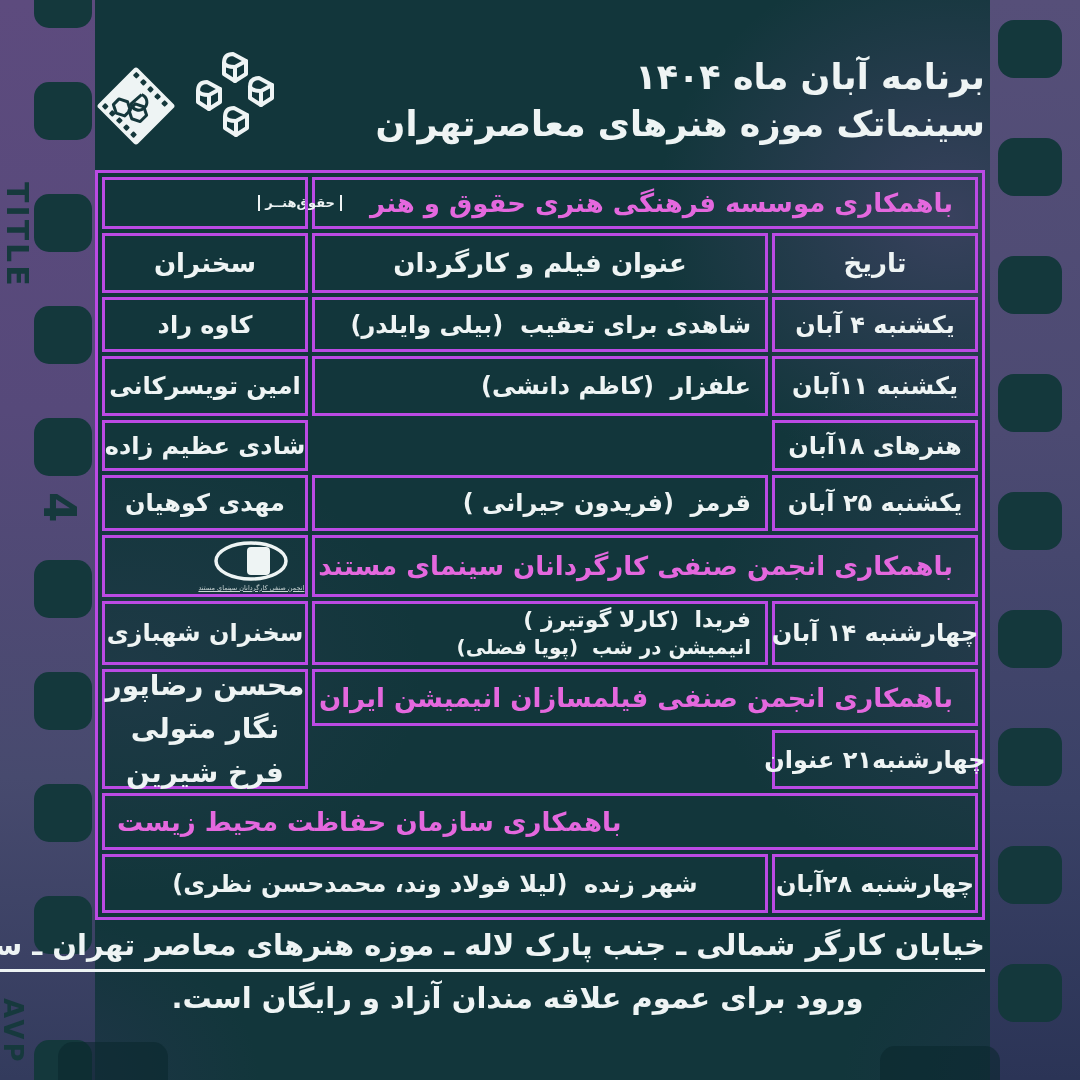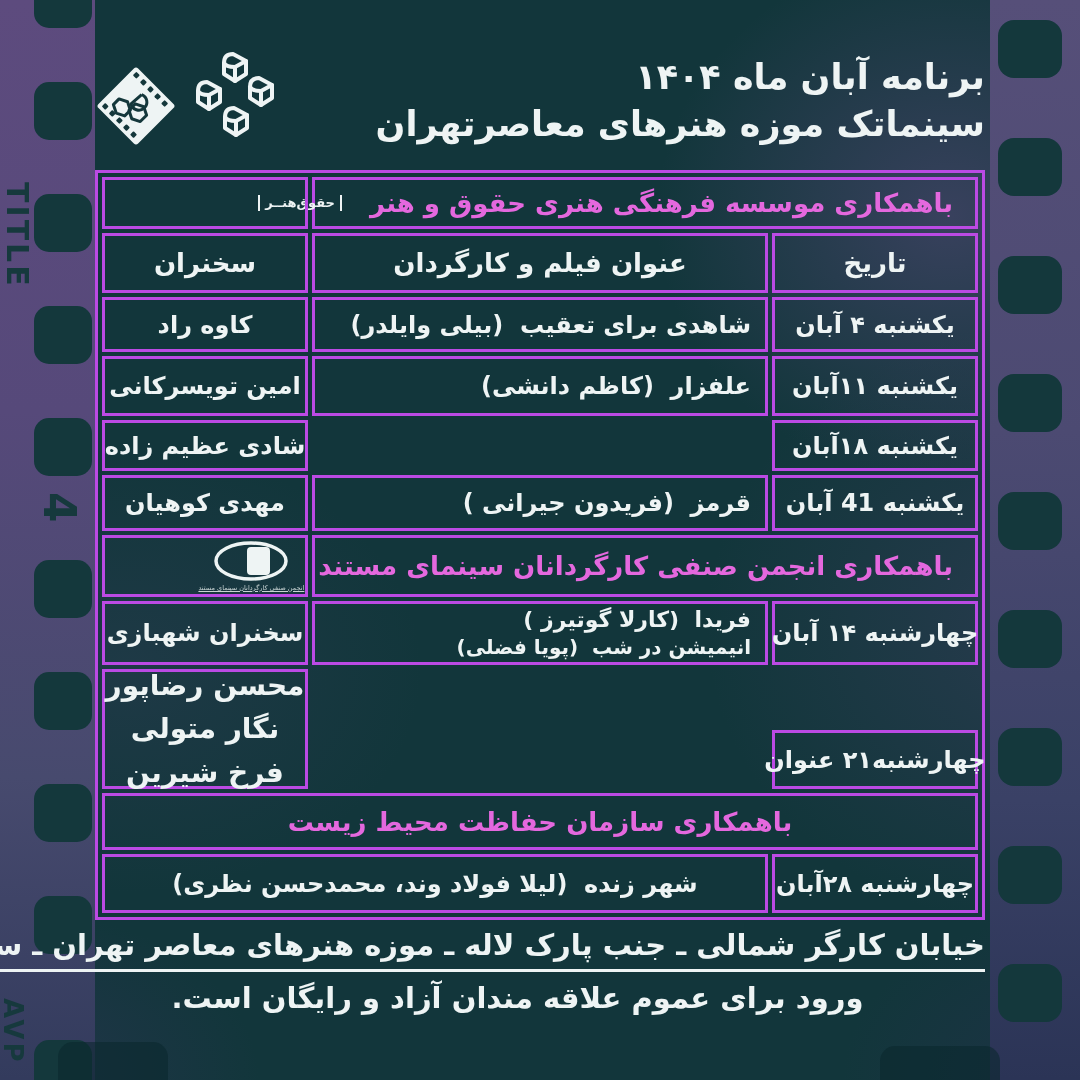--- a/index.html
+++ b/index.html
@@ -45,21 +45,21 @@
     display:grid;box-sizing:border-box;direction:rtl;
     grid-template-columns:206px 456px 206px;
     grid-template-rows:52px 60px 55px 60px 51px 56px 62px 64px 57px 59px 57px 59px;
     gap:4px;padding:4px;border:3px solid var(--magenta);
   }
   .cell{
     border:3px solid var(--magenta);display:flex;align-items:center;justify-content:center;
     color:var(--white);font-weight:bold;white-space:nowrap;overflow:visible;box-sizing:border-box;
   }
   .sec{color:var(--pink);font-size:26px;justify-content:flex-start;padding-inline-start:22px;gap:14px;}
-  .sec-center{justify-content:center;padding-inline-start:0;}
+  .sec-center{justify-content:flex-end;padding-inline-start:0;padding-left:12px;}
   .hdr{font-size:26px;}
   .date{font-size:24px;}
   .film{font-size:24px;justify-content:flex-start;padding-inline-start:14px;}
   .film-sm{font-size:22px;}
   .film-center{justify-content:center;padding-inline-start:0;}
   .film-multi{flex-direction:column;align-items:flex-start;justify-content:center;font-size:22px;line-height:1.3;}
   .film-line2{font-size:20px;}
   .spk{font-size:24px;}
   .spk-merged{flex-direction:column;font-size:28px;line-height:1.55;}
   
@@ -172,24 +172,24 @@
     <div class="cell hdr" style="grid-area:2/3/3/4">سخنران</div>
 
     <div class="cell date" style="grid-area:3/1/4/2">یکشنبه ۴ آبان</div>
     <div class="cell film" style="grid-area:3/2/4/3">شاهدی برای تعقیب &nbsp;(بیلی وایلدر)</div>
     <div class="cell spk" style="grid-area:3/3/4/4">کاوه راد</div>
 
     <div class="cell date" style="grid-area:4/1/5/2">یکشنبه ۱۱آبان</div>
     <div class="cell film" style="grid-area:4/2/5/3">علفزار &nbsp;(کاظم دانشی)</div>
     <div class="cell spk" style="grid-area:4/3/5/4">امین تویسرکانی</div>
 
-    <div class="cell date" style="grid-area:5/1/6/2">یکشنبه ۱۸آبان</div>
+    <div class="cell date" style="grid-area:5/1/6/2">هنرهای ۱۸آبان</div>
     <div class="cell spk" style="grid-area:5/3/6/4">شادی عظیم زاده</div>
 
-    <div class="cell date" style="grid-area:6/1/7/2">یکشنبه 41 آبان</div>
+    <div class="cell date" style="grid-area:6/1/7/2">یکشنبه ۲۵ آبان</div>
     <div class="cell film" style="grid-area:6/2/7/3">قرمز &nbsp;(فریدون جیرانی )</div>
     <div class="cell spk" style="grid-area:6/3/7/4">مهدی کوهیان</div>
 
     <div class="cell sec" style="grid-area:7/1/8/3">
       <span>باهمکاری انجمن صنفی کارگردانان سینمای مستند</span>
       <span class="logo-col">
         <svg width="78" height="42" viewBox="0 0 78 42">
           <ellipse cx="39" cy="20" rx="35" ry="18" fill="none" stroke="#eef4f4" stroke-width="3.5"></ellipse>
           <rect x="35" y="6" width="23" height="28" rx="4" fill="#eef4f4"></rect>
         </svg>
@@ -198,20 +198,36 @@
     </div>
     <div class="cell" style="grid-area:7/3/8/4"></div>
 
     <div class="cell date" style="grid-area:8/1/9/2">چهارشنبه ۱۴ آبان</div>
     <div class="cell film film-multi" style="grid-area:8/2/9/3">
       <span>فریدا &nbsp;(کارلا گوتیرز )</span>
       <span class="film-line2">انیمیشن در شب &nbsp;(پویا فضلی)</span>
     </div>
     <div class="cell spk" style="grid-area:8/3/9/4">سخنران شهبازی</div>
 
+    <div class="cell sec" style="grid-area:9/1/10/3">
+      <span>باهمکاری انجمن صنفی فیلمسازان انیمیشن ایران</span>
+      <svg width="48" height="48" viewBox="0 0 48 48">
+        <circle cx="24" cy="24" r="21" fill="none" stroke="#eef4f4" stroke-width="2" stroke-dasharray="2.5,2.5"></circle>
+        <circle cx="24" cy="11" r="3" fill="#eef4f4"></circle>
+        <path d="M13,16 h22 l-2.5,8 a9,9 0 0 1 -17,0 Z" fill="#eef4f4"></path>
+        <g fill="#12363b">
+            <rect x="16" y="18" width="3" height="4"></rect>
+            <rect x="21" y="18" width="3" height="4"></rect>
+            <rect x="26" y="18" width="3" height="4"></rect>
+            <rect x="31" y="18" width="3" height="4"></rect>
+          </g>
+        <rect x="22.5" y="30" width="3" height="6" fill="#eef4f4"></rect>
+        <rect x="16" y="36" width="16" height="3.5" rx="1.75" fill="#eef4f4"></rect>
+      </svg>
+    </div>
     <div class="cell spk spk-merged" style="grid-area:9/3/11/4">
       <span>محسن رضاپور</span>
       <span>نگار متولی</span>
       <span>فرخ شیرین</span>
     </div>
 
     <div class="cell date" style="grid-area:10/1/11/2">چهارشنبه۲۱ عنوان</div>
 
     <div class="cell sec sec-center" style="grid-area:11/1/12/4">
       <span>باهمکاری سازمان حفاظت محیط زیست</span>

